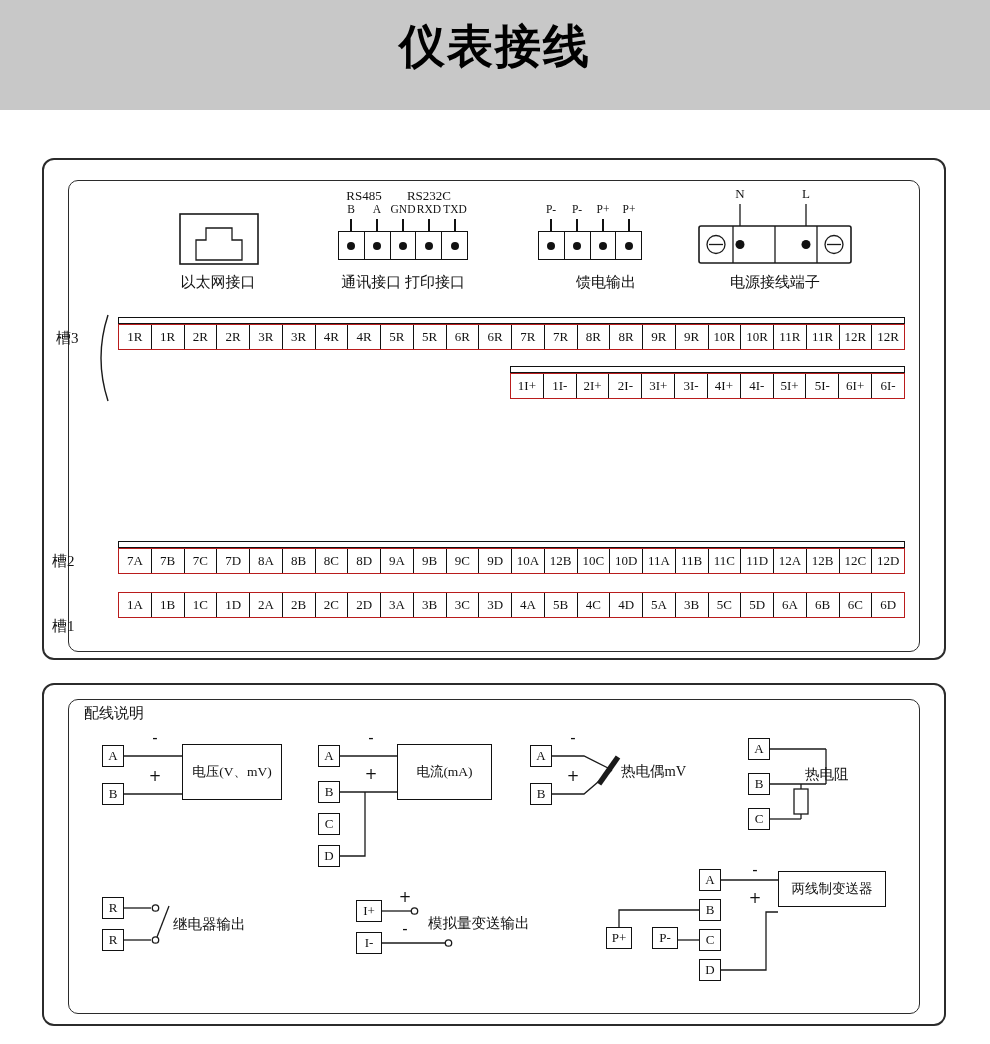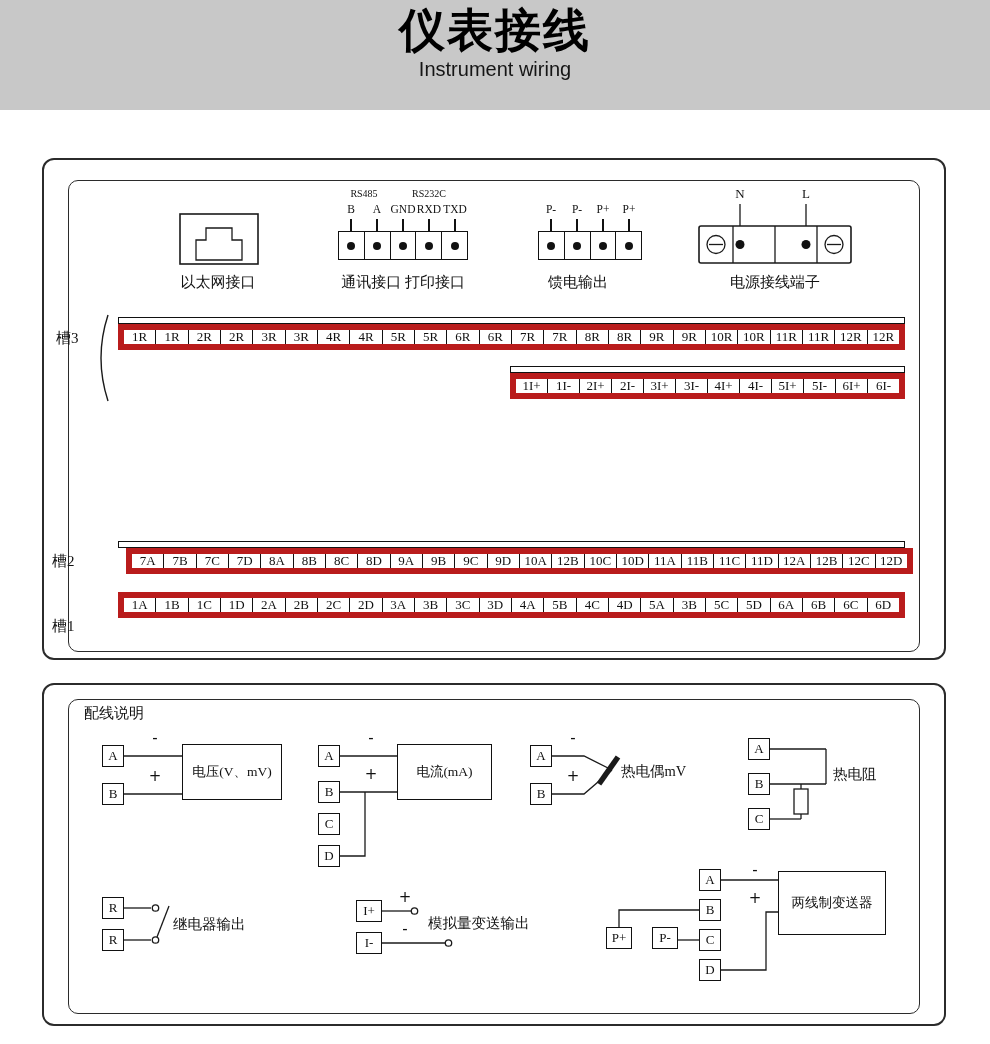--- a/index.html
+++ b/index.html
@@ -2,66 +2,65 @@
 <html><head>
 <meta charset="utf-8">
 <style>
   * { margin:0; padding:0; box-sizing:border-box; }
   html,body { width:990px; height:1044px; }
   body { position:relative; background:#ffffff; color:#111;
          font-family:"Liberation Serif", serif; overflow:hidden; }
 
   .band { position:absolute; left:0; top:0; width:990px; height:110px; background:#c8c8c8; }
   .title { text-align:center; font-family:"Liberation Sans",sans-serif; font-weight:700;
-           font-size:46px; padding-top:0; letter-spacing:2px; color:#000; }
+           font-size:46px; padding-top:16px; letter-spacing:2px; color:#000; }
   .subtitle { text-align:center; font-family:"Liberation Sans",sans-serif; font-size:20px;
               margin-top:-4px; color:#151515; }
 
   .panel-outer { position:absolute; border:2px solid #2b2b2b; border-radius:12px; background:transparent; }
   .panel-inner { position:absolute; border:1.5px solid #2b2b2b; border-radius:10px; background:transparent; }
 
   svg.lines { position:absolute; left:0; top:0; width:990px; height:1044px; z-index:1; pointer-events:none; }
   .caption { position:absolute; text-align:center; font-size:15px; z-index:2; white-space:nowrap; }
-  .bus { position:absolute; text-align:center; font-size:10px; z-index:2; }
+  .bus { position:absolute; text-align:center; font-size:13px; z-index:2; }
   .nl  { position:absolute; text-align:center; font-size:13px; z-index:2; }
 
   .pin-labels { position:absolute; display:flex; font-size:11.5px; z-index:2; }
   .pin-label  { flex:1; text-align:center; white-space:nowrap; }
   .pin-stubs  { position:absolute; display:flex; height:12px; z-index:2; }
   .pin-stub   { flex:1; display:flex; justify-content:center; }
   .pin-stub i { width:1.5px; height:12px; background:#111; display:block; }
   .pin-cells  { position:absolute; display:flex; border:1.5px solid #111; background:#fff; height:29px; z-index:2; }
   .pin-cell   { flex:1; border-left:1px solid #111; position:relative; }
   .pin-cell:first-child { border-left:none; }
   .dot { position:absolute; left:50%; top:50%; width:8px; height:8px; margin:-4px 0 0 -4px;
          border-radius:50%; background:#111; }
 
   .rail  { position:absolute; height:7px; border:1px solid #111; background:#fff; z-index:2; }
-  .cells { position:absolute; display:flex; border:6px solid #b91c1c; background:#fff; z-index:2;text-align:center; }
+  .cells { position:absolute; display:flex; border:1px solid #b91c1c; background:#fff; z-index:2;text-align:center; }
   .cell  { flex:1; border-left:1px solid #111; display:flex; align-items:center; justify-content:center;
            font-size:13px; min-width:0; white-space:nowrap; }
   .cell:first-child { border-left:none; }
   .slot-label { position:absolute; font-size:15px; z-index:2; }
 
   .tb { position:absolute; width:22px; height:22px; border:1.3px solid #111; background:#fff;
         display:flex; align-items:center; justify-content:center; font-size:13px; z-index:2; }
   .tb.w { width:26px; }
   .wbox { position:absolute; border:1.3px solid #111; background:#fff; display:flex; align-items:center;
           justify-content:center; font-size:13.5px; z-index:2; white-space:nowrap; }
   .sign { position:absolute; width:18px; text-align:center; font-size:15px; z-index:3;
           font-family:"DejaVu Sans",sans-serif; }
   .dlabel { position:absolute; font-size:14.5px; z-index:2; white-space:nowrap; }
   .sec-title { position:absolute; font-size:15px; z-index:2; }
 </style>
 </head>
 <body>
 
 <div class="band">
   <div class="title">仪表接线</div>
-  <div class="subtitle">Instrument wiring</div>
 </div>
 
 <svg class="lines" viewBox="0 0 990 1044">
   <g stroke="#1a1a1a" stroke-width="1.3" fill="none">
 
     <g>
       <rect x="180" y="214" width="78" height="50" stroke-width="1.6"></rect>
       <path d="M196,260 L196,240 L206,240 L206,228 L232,228 L232,240 L242,240 L242,260 Z"></path>
     </g>
 
@@ -222,21 +221,21 @@
     <div class="pin-cell">
       <span class="dot"></span>
     </div>
     <div class="pin-cell">
       <span class="dot"></span>
     </div>
     <div class="pin-cell">
       <span class="dot"></span>
     </div>
   </div>
-<div class="caption" style="left:518px;top:273px;width:120px">馈电输出</div>
+<div class="caption" style="left:546px;top:273px;width:120px">馈电输出</div>
 
 <div class="nl" style="left:726px;top:186px;width:28px">N</div>
 <div class="nl" style="left:792px;top:186px;width:28px">L</div>
 <div class="caption" style="left:715px;top:273px;width:120px">电源接线端子</div>
 
 <div class="slot-label" style="left:56px;top:329px">槽3</div>
 <div class="rail" style="left:118px;top:317px;width:787px"></div>
 <div class="cells" style="left:118px;top:324px;width:787px;height:26px">
 
 <div class="cell">1R</div>
@@ -276,21 +275,21 @@
     <div class="cell">4I+</div>
     <div class="cell">4I-</div>
     <div class="cell">5I+</div>
     <div class="cell">5I-</div>
     <div class="cell">6I+</div>
     <div class="cell">6I-</div>
   </div>
 
 <div class="slot-label" style="left:52px;top:552px">槽2</div>
 <div class="rail" style="left:118px;top:541px;width:787px"></div>
-<div class="cells" style="left:126px;top:548px;width:787px;height:26px">
+<div class="cells" style="left:118px;top:548px;width:787px;height:26px">
 
 <div class="cell">7A</div>
     <div class="cell">7B</div>
     <div class="cell">7C</div>
     <div class="cell">7D</div>
     <div class="cell">8A</div>
     <div class="cell">8B</div>
     <div class="cell">8C</div>
     <div class="cell">8D</div>
     <div class="cell">9A</div>
@@ -359,33 +358,33 @@
 
 <div class="tb" style="left:530px;top:745px">A</div>
 <div class="tb" style="left:530px;top:783px">B</div>
 <div class="sign" style="left:564px;top:729px">-</div>
 <div class="sign" style="left:564px;top:767px">+</div>
 <div class="dlabel" style="left:621px;top:762px">热电偶mV</div>
 
 <div class="tb" style="left:748px;top:738px">A</div>
 <div class="tb" style="left:748px;top:773px">B</div>
 <div class="tb" style="left:748px;top:808px">C</div>
-<div class="dlabel" style="left:833px;top:765px">热电阻</div>
+<div class="dlabel" style="left:805px;top:765px">热电阻</div>
 
 <div class="tb" style="left:102px;top:897px">R</div>
 <div class="tb" style="left:102px;top:929px">R</div>
 <div class="dlabel" style="left:173px;top:915px">继电器输出</div>
 
 <div class="tb w" style="left:356px;top:900px">I+</div>
 <div class="tb w" style="left:356px;top:932px">I-</div>
 <div class="sign" style="left:396px;top:888px">+</div>
 <div class="sign" style="left:396px;top:920px">-</div>
 <div class="dlabel" style="left:428px;top:914px">模拟量变送输出</div>
 
 <div class="tb w" style="left:606px;top:927px">P+</div>
 <div class="tb w" style="left:652px;top:927px">P-</div>
 <div class="tb" style="left:699px;top:869px">A</div>
 <div class="tb" style="left:699px;top:899px">B</div>
 <div class="tb" style="left:699px;top:929px">C</div>
 <div class="tb" style="left:699px;top:959px">D</div>
 <div class="sign" style="left:746px;top:861px">-</div>
 <div class="sign" style="left:746px;top:889px">+</div>
-<div class="wbox" style="left:778px;top:871px;width:108px;height:64px">两线制变送器</div>
+<div class="wbox" style="left:778px;top:871px;width:108px;height:36px">两线制变送器</div>
 
 </body></html>

